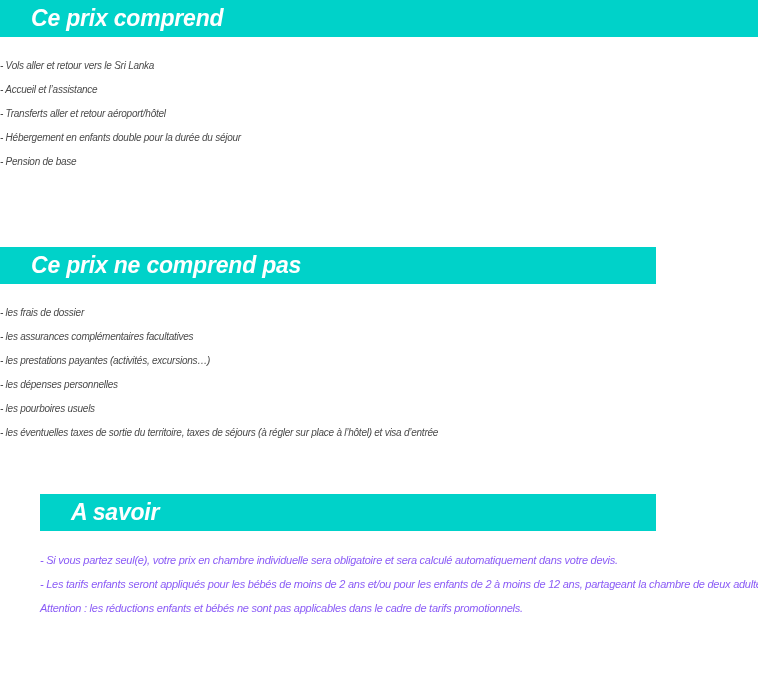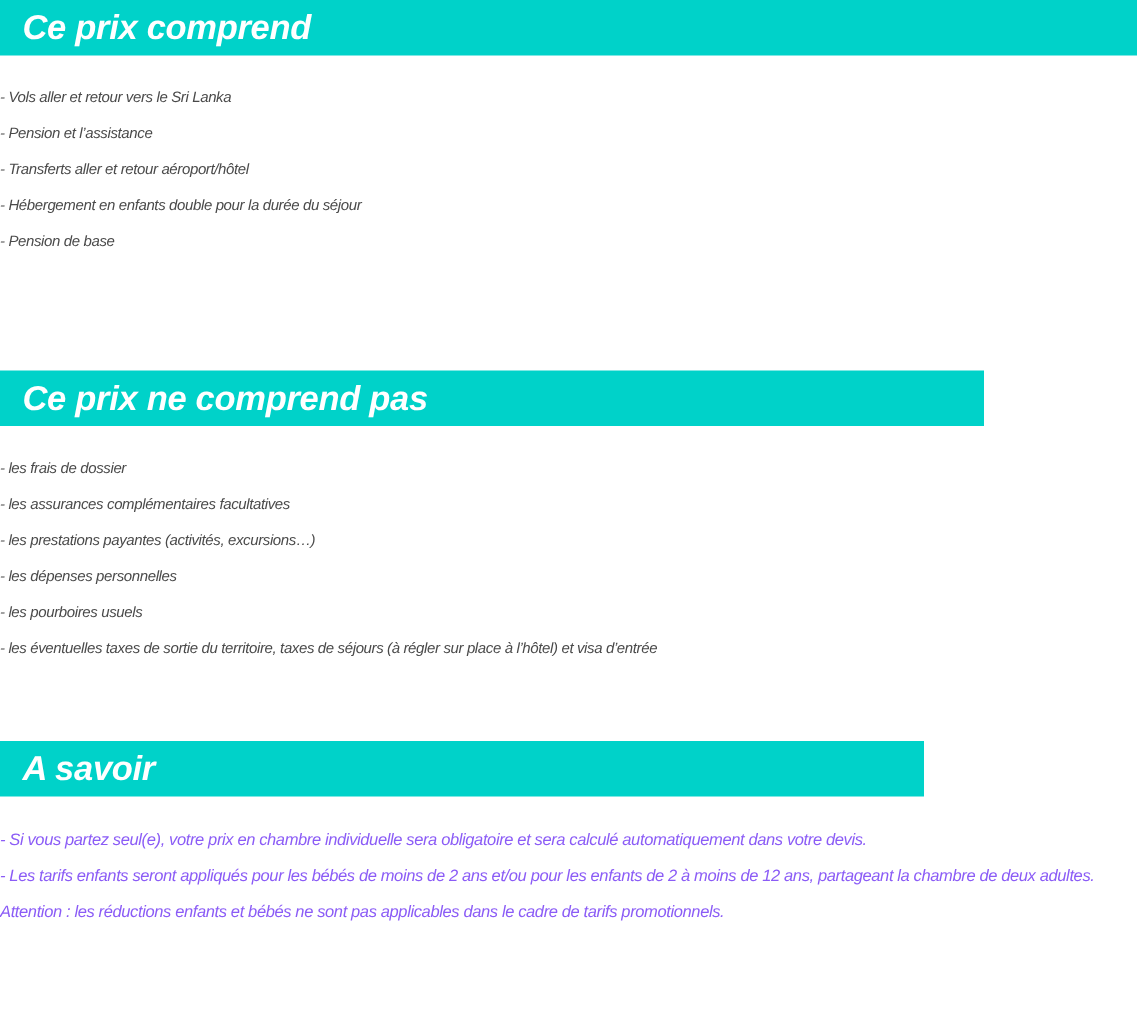--- a/index.html
+++ b/index.html
@@ -16,21 +16,21 @@
     }
     .section-header {
       background: #00d2c9;
       height: 37px;
       box-sizing: border-box;
       padding-left: 15px;
       display: flex;
       align-items: center;
     }
     .section-header h2 {
-      margin: 0;
+      margin: 16px;
       color: #ffffff;
       font-style: italic;
       font-weight: bold;
       font-size: 23px;
       letter-spacing: -0.2px;
       line-height: 37px;
     }
     .section-body {
       padding-top: 17px;
     }
@@ -45,32 +45,32 @@
     .para {
       font-style: italic;
       font-size: 11px;
       line-height: 24px;
       color: #8b5cf6;
       letter-spacing: -0.25px;
       width: 752px;
     }
     #sec1 { position: absolute; top: 0; left: 0; width: 758px; }
     #sec2 { position: absolute; top: 247px; left: 0; width: 656px; }
-    #sec3 { position: absolute; top: 494px; left: 0; width: 616px; }
+    #sec3 { position: absolute; top: 494px; left: 0; width: 616px; padding-left: 40px; }
   </style>
 </head>
 <body>
 
 <div id="sec1">
   <div class="section-header">
     <h2>Ce prix comprend</h2>
   </div>
   <div class="section-body">
     <div class="line">- Vols aller et retour vers le Sri Lanka</div>
-    <div class="line">- Pension et l’assistance</div>
+    <div class="line">- Accueil et l’assistance</div>
     <div class="line">- Transferts aller et retour aéroport/hôtel</div>
     <div class="line">- Hébergement en enfants double pour la durée du séjour</div>
     <div class="line">- Pension de base</div>
   </div>
 </div>
 
 <div id="sec2">
   <div class="section-header">
     <h2>Ce prix ne comprend pas</h2>
   </div>

